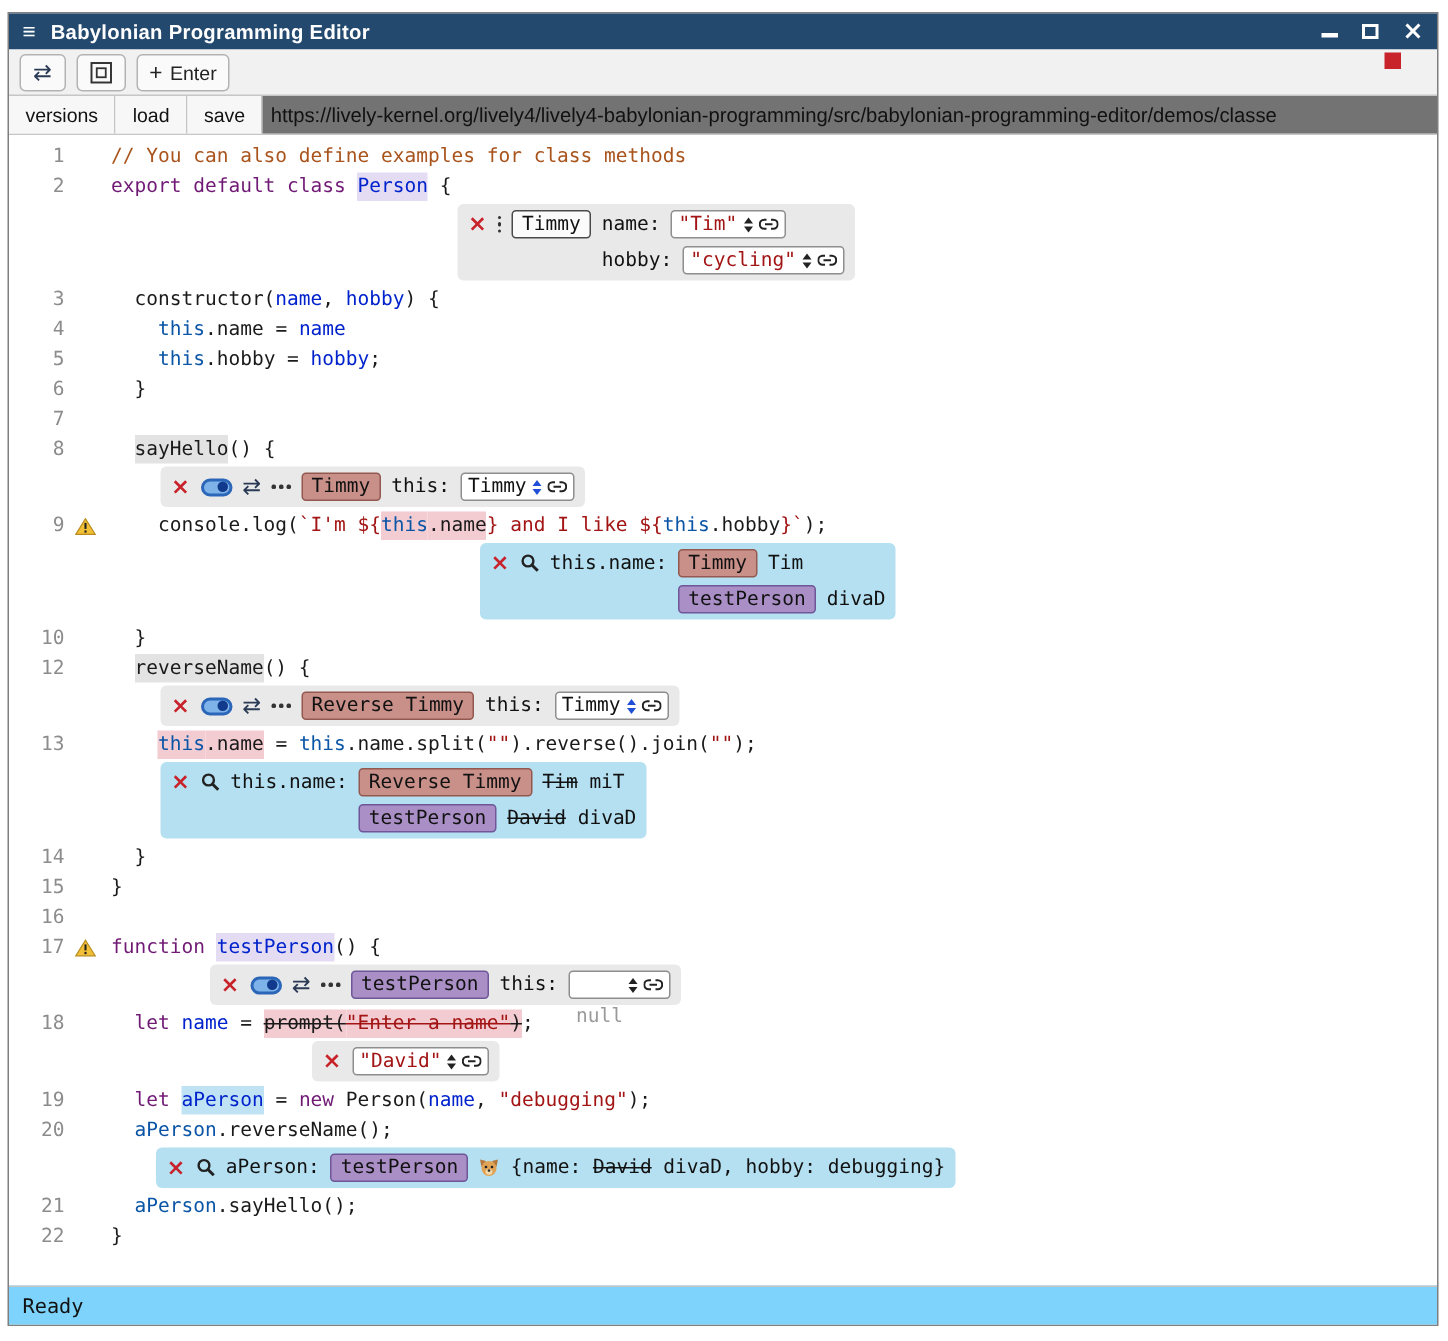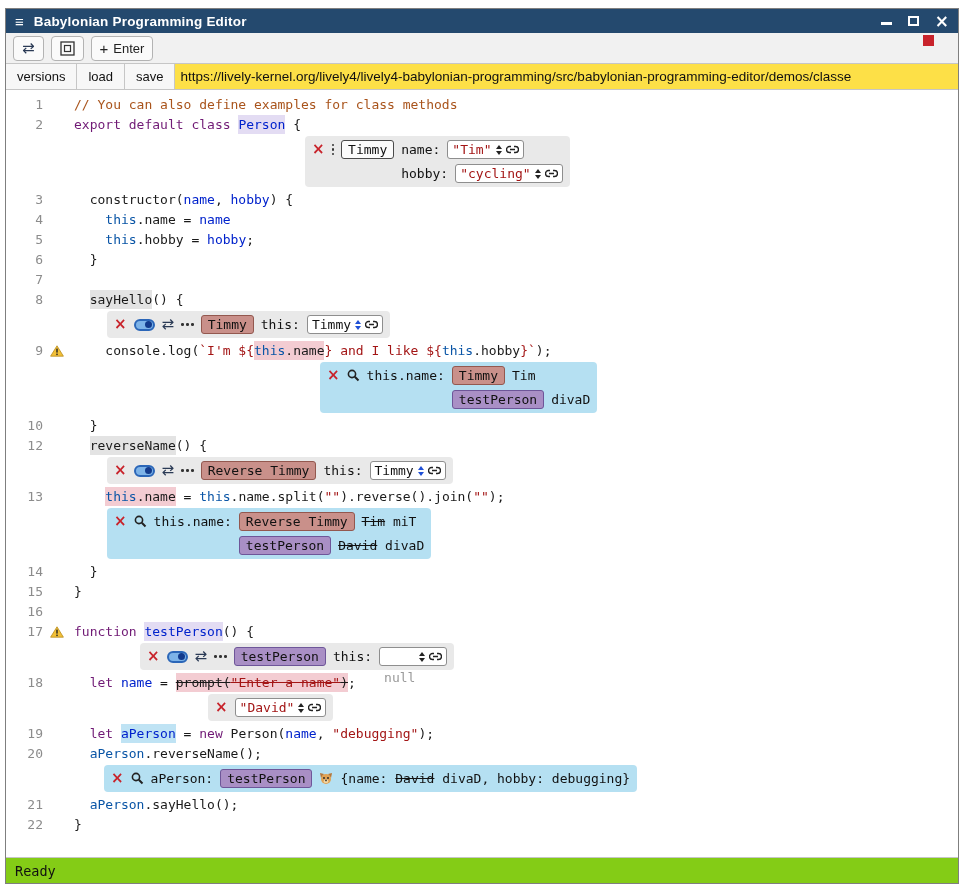--- a/index.html
+++ b/index.html
@@ -16,21 +16,21 @@
   .closex{font-size:17px;font-weight:bold;line-height:1;font-family:"DejaVu Sans",sans-serif;}
   
   .toolbar{flex:0 0 31px;background:#f1f1f1;border-bottom:1px solid #c6c6c6;display:flex;align-items:center;gap:7px;padding:0 7px;position:relative;}
   .tb-btn{height:25px;background:#fafafa;border:1px solid #b3b3b3;border-radius:4px;display:inline-flex;align-items:center;gap:5px;padding:0 8px;font:13px "Liberation Sans",sans-serif;color:#222;}
   .swap-glyph{font-family:"DejaVu Sans",sans-serif;font-size:15px;line-height:1;color:#2a3a55;}
   .plus{font-size:15px;line-height:1;}
   .indicator{position:absolute;top:2px;right:24px;width:11px;height:11px;background:var(--indicator-red,#c8232b);}
   
   .filebar{flex:0 0 26px;background:#f7f7f7;border-bottom:1px solid #c6c6c6;display:flex;align-items:stretch;}
   .fb-btn{border:none;border-right:1px solid #c6c6c6;background:#f7f7f7;padding:0 11px;font:13px "Liberation Sans",sans-serif;color:#111;display:flex;align-items:center;}
-  .fb-url{flex:1;background:#fde047;display:flex;align-items:center;padding:0 5px;font-size:13.5px;color:#111;white-space:nowrap;overflow:hidden;}
+  .fb-url{flex:1;background:#737373;display:flex;align-items:center;padding:0 5px;font-size:13.5px;color:#111;white-space:nowrap;overflow:hidden;}
   
   .editor{flex:1;background:#fff;overflow:hidden;font-family:"DejaVu Sans Mono",monospace;font-size:13px;color:#1a1a1a;padding-top:5px;}
   .code-line{display:flex;min-height:20px;line-height:20px;}
   .gutter{flex:0 0 68px;display:flex;}
   .lnum{width:44px;text-align:right;padding-right:7px;color:#8c8c8c;}
   .warnslot{width:20px;display:flex;align-items:center;}
   .code-text{white-space:pre;}
   .tk-com{color:#a9541c;}
   .tk-kw{color:#701a75;}
   .tk-def{color:#0022cc;}
@@ -66,21 +66,21 @@
   .stepper.black{color:#222;}
   .stepper.blue{color:var(--arrow-blue,#1e4fd6);}
   .toggle{width:21px;height:12px;border:2px solid var(--toggle-blue,#2b66b8);border-radius:7px;background:#7db3e8;position:relative;flex:0 0 21px;display:inline-block;}
   .toggle::after{content:"";position:absolute;top:0.5px;right:1px;width:7px;height:7px;border-radius:50%;background:#123a8c;}
   .vdots{display:inline-flex;flex-direction:column;gap:2px;}
   .hdots{display:inline-flex;gap:2.5px;align-items:center;}
   .vdots i,.hdots i{width:2.5px;height:2.5px;border-radius:50%;background:#333;display:block;}
   .svgicon{display:inline-flex;align-items:center;line-height:0;}
   .vals{white-space:pre;color:#111;}
   
-  .statusbar{flex:0 0 26px;background:#84cc16;border-top:1px solid #c6c6c6;display:flex;align-items:center;padding:0 9px;font-family:"DejaVu Sans Mono",monospace;font-size:13.5px;color:#111;}
+  .statusbar{flex:0 0 26px;background:#7dd3fc;border-top:1px solid #c6c6c6;display:flex;align-items:center;padding:0 9px;font-family:"DejaVu Sans Mono",monospace;font-size:13.5px;color:#111;}
 </style>
 </head>
 <body>
 
 <div class="window">
 
   <div class="titlebar">
     <span class="hamburger">≡</span>
     <span class="title">Babylonian Programming Editor</span>
     <div class="win-controls">

